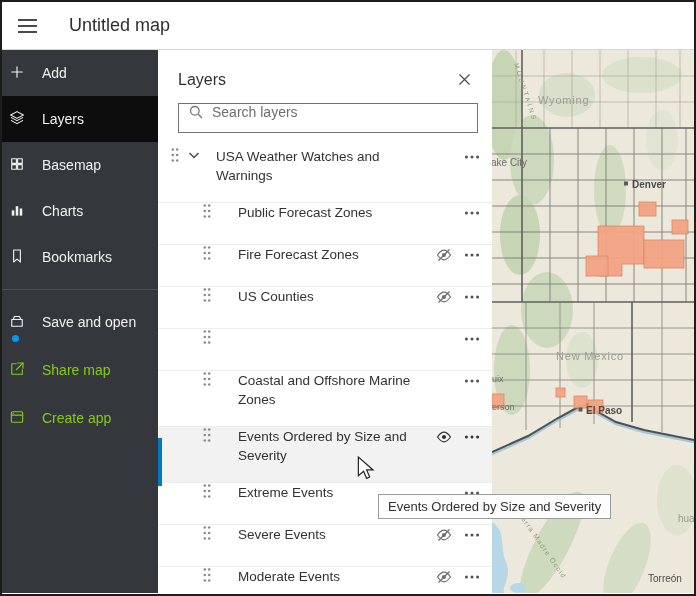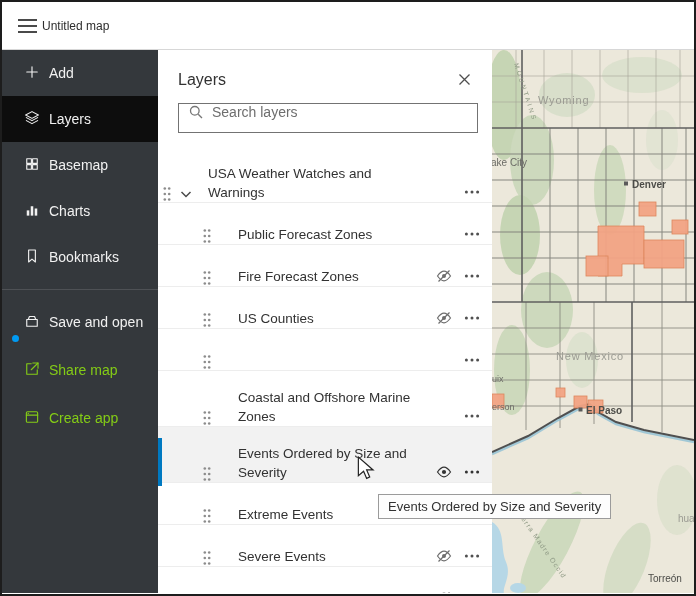--- a/index.html
+++ b/index.html
@@ -12,28 +12,28 @@
   }
 
   
   .topbar{
     height:48px; background:#fff; border-bottom:1px solid #d7d7d7;
     display:flex; align-items:center; padding-left:16px;
   }
   .hamburger{ width:24px; height:24px; background:none; border:none; cursor:pointer;
     display:flex; flex-direction:column; justify-content:center; gap:4px; }
   .hamburger span{ display:block; height:2px; width:19px; background:#4a4a4a; }
-  .map-title{ font-size:12px; color:#2e2e2e; }
+  .map-title{ margin-left:27px; font-size:18px; color:#2e2e2e; }
 
   
   .body{ position:relative; display:flex; height:543px; }
 
   
   .sidebar{ width:156px; background:#34383c; color:#f1f1f1; flex:none; display:flex; flex-direction:column; }
-  .side-item{ height:46px; display:flex; align-items:center; gap:8px; padding-left:21px;
+  .side-item{ height:46px; display:flex; align-items:center; gap:16px; padding-left:6px;
     font-size:14px; cursor:pointer; position:relative; color:#f1f1f1; }
   .side-item.tall{ height:48px; }
   .side-item.selected{ background:#0d0d0d; }
   .side-item.disabled{ color:#84cc16; cursor:default; }
   .side-item svg{ width:18px; height:18px; stroke:currentColor; fill:none;
     stroke-width:1.5; stroke-linecap:round; stroke-linejoin:round; flex:none; }
   .side-item svg .fill{ fill:currentColor; stroke:none; }
   .side-gap{ height:18px; display:flex; align-items:center; padding:0; }
   .side-gap::before{ content:""; flex:1; height:1px; background:rgba(255,255,255,.13); }
   .notif-dot{ position:absolute; left:10px; bottom:4px; width:7px; height:7px;
@@ -46,21 +46,21 @@
   .panel-header{ display:flex; align-items:center; padding:18px 16px 12px 20px; }
   .panel-title{ font-size:16px; font-weight:500; color:#323232; }
   .close-btn{ margin-left:auto; background:none; border:none; cursor:pointer; padding:4px; line-height:0; }
   .searchbox{ margin:0 14px 14px 20px; height:30px; border:1px solid #737373;
     display:flex; align-items:flex-start; gap:8px; padding:0 9px; background:#fff; }
   .searchbox input{ border:none; outline:none; flex:1; font-size:14px; color:#323232;
     font-family:inherit; background:transparent; }
   .searchbox input::placeholder{ color:#6e6e6e; }
 
   .layer-list{ flex:1; overflow:hidden; }
-  .row{ display:flex; align-items:flex-end; height:42px; padding:0 10px 0 4px;
+  .row{ display:flex; align-items:flex-start; height:42px; padding:0 10px 0 12px;
     border-bottom:1px solid #ededed; cursor:pointer; background:#fff; }
   .row.tall{ height:56px; }
   .row.child{ padding-left:44px; }
   .row.highlight{ background:#f2f2f2; }
   .handle{ width:10px; flex:none; line-height:0; cursor:grab; }
   .chev{ width:16px; margin-left:6px; flex:none; line-height:0; }
   .lname{ margin-left:14px; font-size:13.5px; line-height:1.42; color:#323232; max-width:176px; }
   .row.child .lname{ margin-left:26px; }
   .rgap{ flex:1; }
   .eyeslot{ width:24px; flex:none; display:flex; justify-content:center; }

